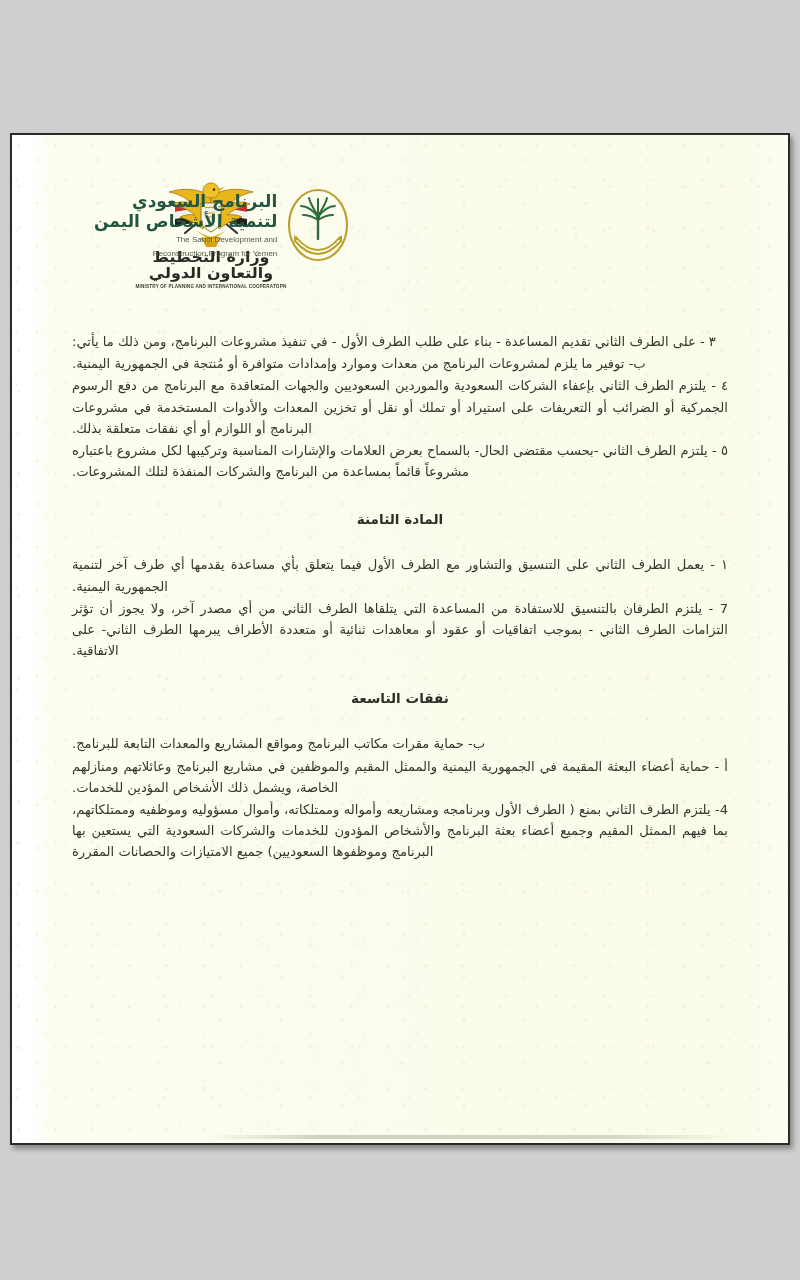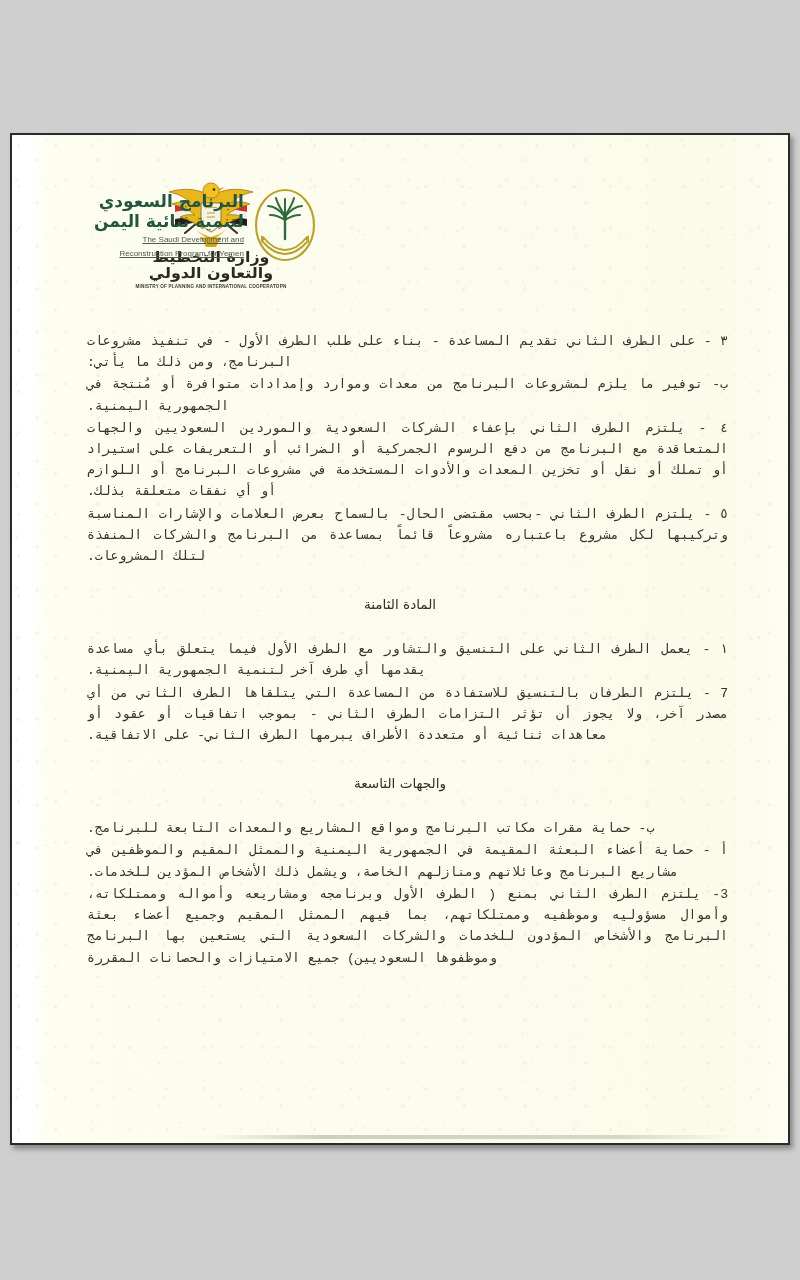--- a/index.html
+++ b/index.html
@@ -119,49 +119,47 @@
   }
   .saudi-en {
     font-family: "Liberation Sans", sans-serif;
     direction: ltr;
     text-align: right;
     font-size: 8px;
     color: #4c5a4e;
     line-height: 1.25;
     margin-top: 4px;
     white-space: nowrap;
-    text-decoration: underline;
   }
   .saudi-mark { flex: 0 0 auto; }
 
   
   .body-text {
     position: absolute;
     top: 196px;
     right: 60px;
     left: 60px;
     direction: rtl;
     text-align: justify;
     color: #35352e;
     font-family: "DejaVu Sans", sans-serif;
     font-size: 13.1px;
     line-height: 1.62;
   }
   .clause {
-    margin: 0 0 1px 15px;
+    margin: 0 0 1px 0;
     text-align: justify;
     text-align-last: left;
-    font-family: Liberation Mono, monospace;
   }
   .article-heading {
     margin: 26px 0 24px 0;
     text-align: center;
     text-align-last: center;
     font-size: 13.6px;
-    font-weight: 400;
+    font-weight: 700;
     color: #2f2f29;
   }
 </style>
 </head>
 <body>
 
 <div class="page-shadow"></div>
 
 <div class="page">
   <div class="paper-grain"></div>
@@ -225,38 +223,38 @@
 
         <g stroke="#b9a22c" stroke-width="2" fill="none" stroke-linecap="round">
           <path d="M10 50 C18 60 26 63 32 63 C38 63 46 60 54 50"></path>
           <path d="M10 55 C18 64 26 67 32 67 C38 67 46 64 54 55"></path>
         </g>
         <path d="M8 48 L12 52 L8 56 Z" fill="#b9a22c"></path>
         <path d="M56 48 L52 52 L56 56 Z" fill="#b9a22c"></path>
       </svg>
       <div class="saudi-text">
         <div class="saudi-ar">البرنامج السعودي</div>
-        <div class="saudi-ar">لتنمية ثنائية اليمن</div>
+        <div class="saudi-ar">لتنمية الأشخاص اليمن</div>
         <div class="saudi-en">The Saudi Development and</div>
         <div class="saudi-en">Reconstruction Program for Yemen</div>
       </div>
     </div>
   </div>
 
   <div class="body-text">
 
     <p class="clause">٣ - على الطرف الثاني تقديم المساعدة - بناء على طلب الطرف الأول - في تنفيذ مشروعات البرنامج، ومن ذلك ما يأتي:</p>
     <p class="clause">ب- توفير ما يلزم لمشروعات البرنامج من معدات وموارد وإمدادات متوافرة أو مُنتجة في الجمهورية اليمنية.</p>
     <p class="clause">٤ - يلتزم الطرف الثاني بإعفاء الشركات السعودية والموردين السعوديين والجهات المتعاقدة مع البرنامج من دفع الرسوم الجمركية أو الضرائب أو التعريفات على استيراد أو تملك أو نقل أو تخزين المعدات والأدوات المستخدمة في مشروعات البرنامج أو اللوازم أو أي نفقات متعلقة بذلك.</p>
     <p class="clause">٥ - يلتزم الطرف الثاني -بحسب مقتضى الحال- بالسماح بعرض العلامات والإشارات المناسبة وتركيبها لكل مشروع باعتباره مشروعاً قائماً بمساعدة من البرنامج والشركات المنفذة لتلك المشروعات.</p>
 
     <h2 class="article-heading">المادة الثامنة</h2>
     <p class="clause">١ - يعمل الطرف الثاني على التنسيق والتشاور مع الطرف الأول فيما يتعلق بأي مساعدة يقدمها أي طرف آخر لتنمية الجمهورية اليمنية.</p>
     <p class="clause">7 - يلتزم الطرفان بالتنسيق للاستفادة من المساعدة التي يتلقاها الطرف الثاني من أي مصدر آخر، ولا يجوز أن تؤثر التزامات الطرف الثاني - بموجب اتفاقيات أو عقود أو معاهدات ثنائية أو متعددة الأطراف يبرمها الطرف الثاني- على الاتفاقية.</p>
 
-    <h2 class="article-heading">والجهات التاسعة</h2>
+    <h2 class="article-heading">نفقات التاسعة</h2>
     <p class="clause">ب- حماية مقرات مكاتب البرنامج ومواقع المشاريع والمعدات التابعة للبرنامج.</p>
     <p class="clause">أ - حماية أعضاء البعثة المقيمة في الجمهورية اليمنية والممثل المقيم والموظفين في مشاريع البرنامج وعائلاتهم ومنازلهم الخاصة، ويشمل ذلك الأشخاص المؤدين للخدمات.</p>
-    <p class="clause">3- يلتزم الطرف الثاني بمنع ( الطرف الأول وبرنامجه ومشاريعه وأمواله وممتلكاته، وأموال مسؤوليه وموظفيه وممتلكاتهم، بما فيهم الممثل المقيم وجميع أعضاء بعثة البرنامج والأشخاص المؤدون للخدمات والشركات السعودية التي يستعين بها البرنامج وموظفوها السعوديين) جميع الامتيازات والحصانات المقررة</p>
+    <p class="clause">4- يلتزم الطرف الثاني بمنع ( الطرف الأول وبرنامجه ومشاريعه وأمواله وممتلكاته، وأموال مسؤوليه وموظفيه وممتلكاتهم، بما فيهم الممثل المقيم وجميع أعضاء بعثة البرنامج والأشخاص المؤدون للخدمات والشركات السعودية التي يستعين بها البرنامج وموظفوها السعوديين) جميع الامتيازات والحصانات المقررة</p>
   </div>
 
   <div class="page-bottom-smudge"></div>
 </div>
 
 </body></html>

